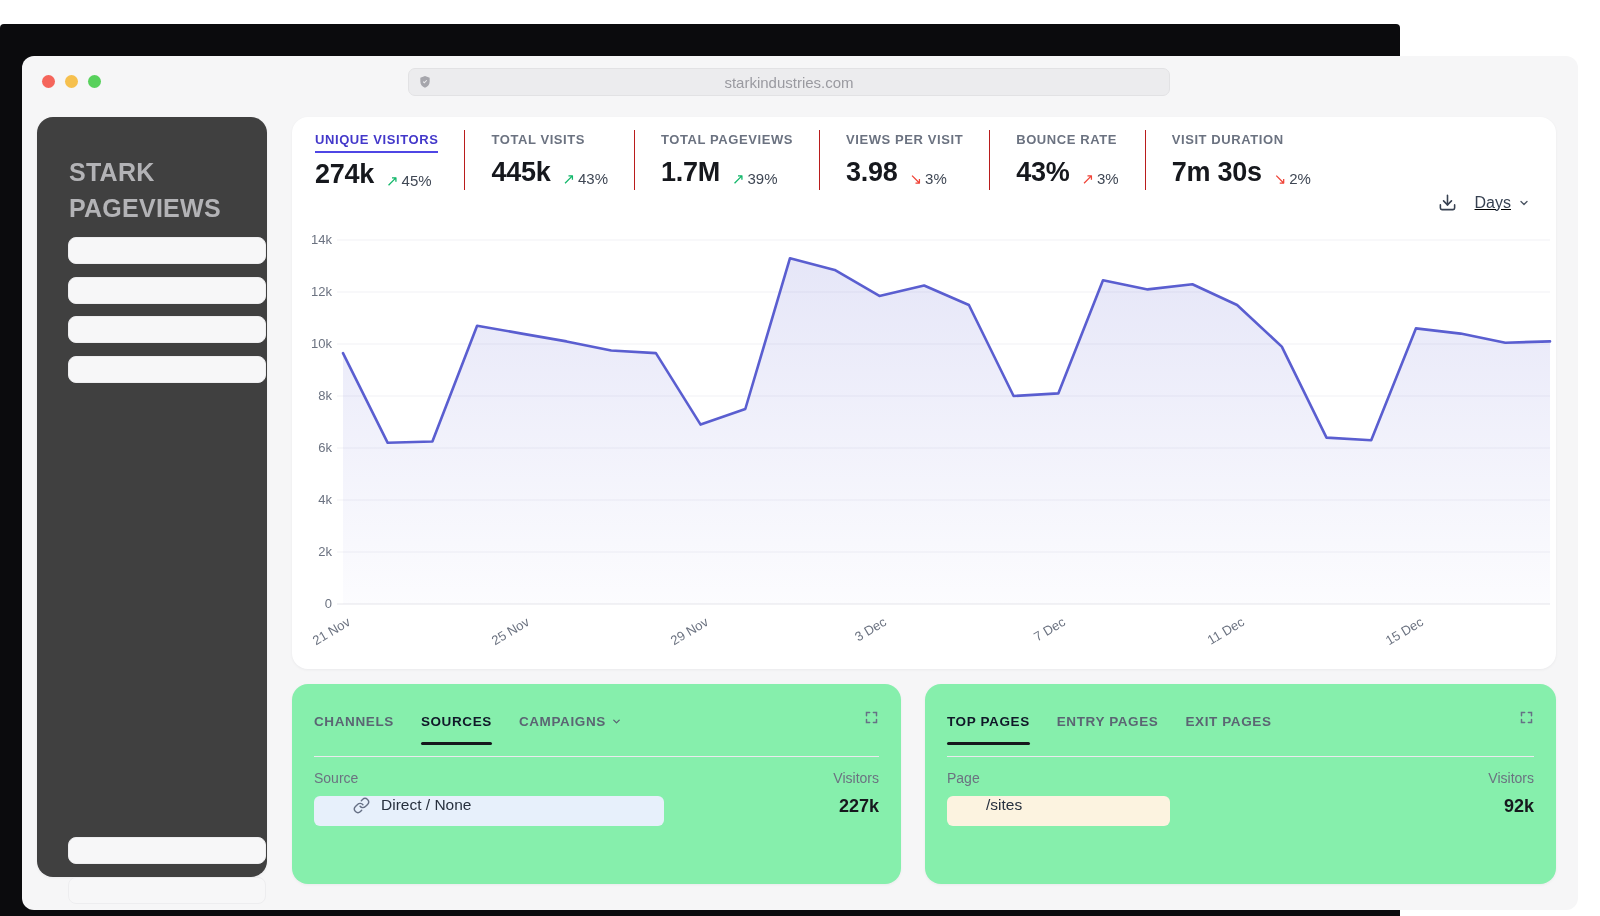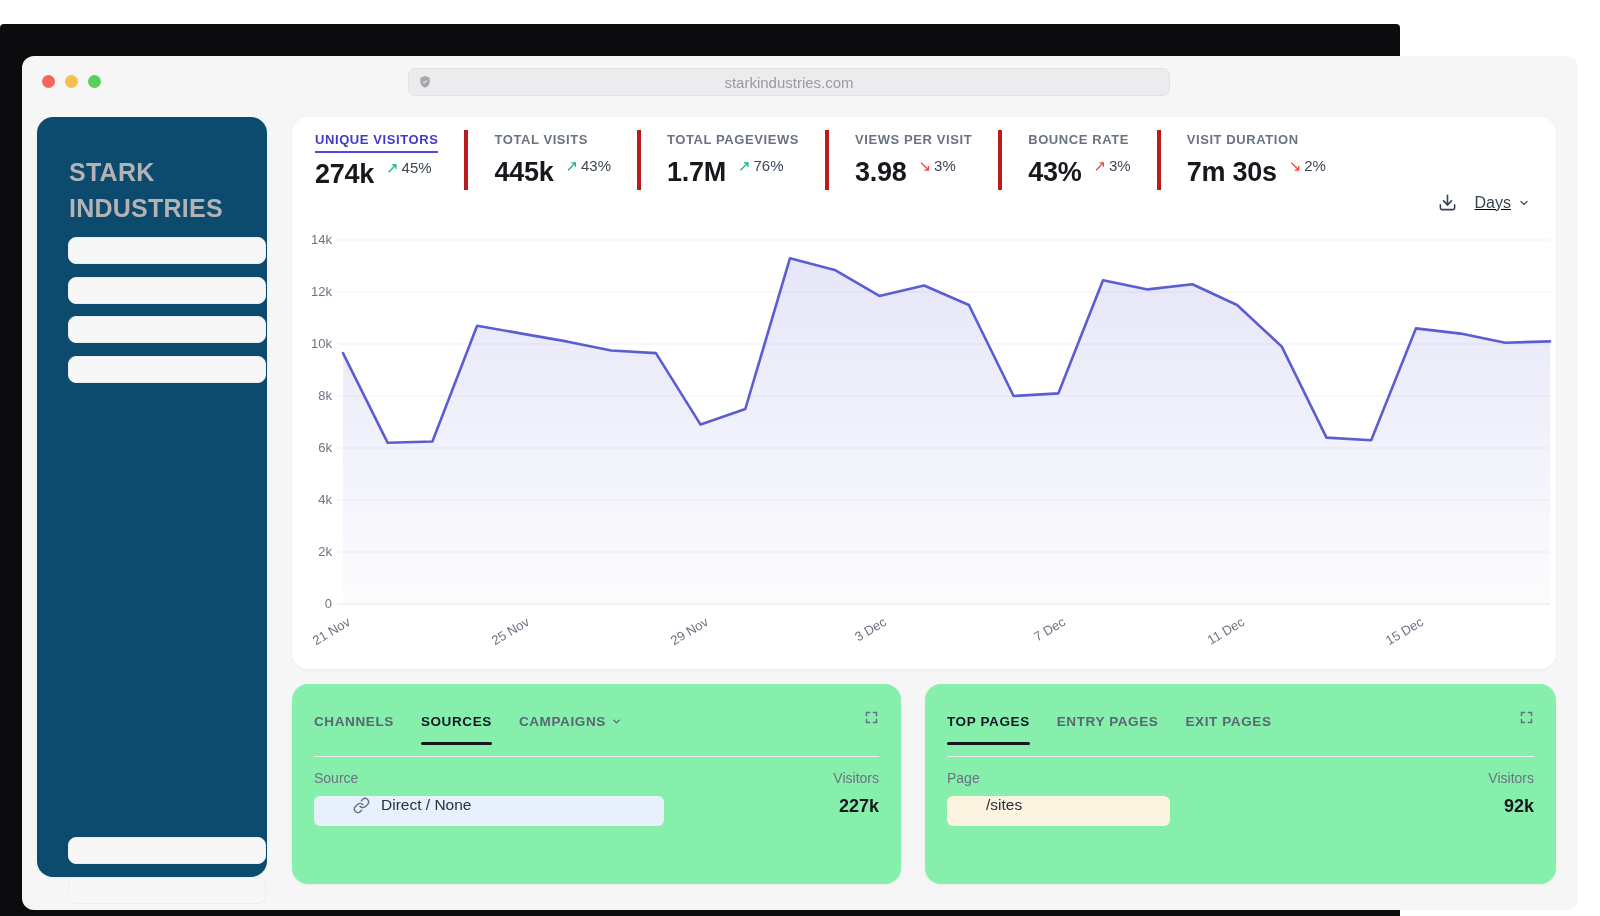--- a/index.html
+++ b/index.html
@@ -10,33 +10,33 @@
   
   .traffic { position:absolute; left:20px; top:19px; display:flex; gap:10px; }
   .dot { width:13px; height:13px; border-radius:50%; }
 
   
   .url-bar { position:absolute; left:386px; top:12px; width:762px; height:28px; background:#ececee; border:1px solid #e2e2e4; border-radius:7px; display:flex; align-items:center; justify-content:center; }
   .url-bar .shield { position:absolute; left:9px; top:5px; }
   .url-text { font-size:15px; color:#9a9aa0; }
 
   
-  .sidebar { position:absolute; left:15px; top:61px; width:230px; height:760px; background:#0c4a6e; border-radius:16px; box-shadow:0 1px 3px rgba(16,24,40,.05); }
+  .sidebar { position:absolute; left:15px; top:61px; width:230px; height:760px; background:#404040; border-radius:16px; box-shadow:0 1px 3px rgba(16,24,40,.05); }
   .sidebar-title { margin:38px 0 0 32px; font-size:25px; font-weight:700; color:#b3b3b6; line-height:1.42; letter-spacing:.01em; }
   .pill { position:absolute; left:31px; width:198px; height:27px; background:#f7f7f8; border:1px solid #ededef; border-radius:8px; }
 
   
   .main-card { position:absolute; left:270px; top:61px; width:1264px; height:552px; background:#ffffff; border-radius:16px; box-shadow:0 1px 3px rgba(16,24,40,.05); overflow:hidden; }
   .stats-row { position:absolute; left:23px; top:13px; display:flex; align-items:stretch; }
-  .stat { padding:0 26px; border-right:4px solid #b91c1c; }
+  .stat { padding:0 26px; border-right:1px solid #b91c1c; }
   .stat:first-child { padding-left:0; }
   .stat:last-child { border-right:none; }
   .stat-label { font-size:13px; font-weight:700; letter-spacing:.045em; color:#6b7280; display:inline-block; padding-bottom:4px; }
   .stat-label.active { color:#4338ca; border-bottom:2px solid #4f46e5; }
-  .stat-value-row { margin-top:6px; display:flex; align-items:flex-start; gap:12px; }
+  .stat-value-row { margin-top:6px; display:flex; align-items:flex-end; gap:12px; }
   .stat-value { font-size:27px; font-weight:700; color:#16181d; letter-spacing:-.01em; }
   .stat-delta { font-size:15px; color:#3f4754; display:flex; align-items:baseline; gap:3px; }
   .arrow { font-size:15px; font-weight:400; }
   .arrow.good { color:#12b76a; }
   .arrow.bad { color:#f04438; }
 
   
   .toolbar { position:absolute; right:26px; top:76px; display:flex; align-items:center; gap:18px;text-decoration:underline; }
   .interval { display:flex; align-items:center; gap:7px; font-size:16px; color:#374151; cursor:pointer; }
 
@@ -80,21 +80,21 @@
             <path d="M12 1.5l8 3.2v6.3c0 5.2-3.4 9.3-8 10.8-4.6-1.5-8-5.6-8-10.8V4.7l8-3.2z"></path>
             <path d="M10.8 14.6l-2.6-2.6 1.2-1.2 1.4 1.4 3.8-3.8 1.2 1.2-5 5z" fill="#ececee"></path>
           </svg>
       </span>
       <span class="url-text">starkindustries.com</span>
     </div>
 
     <aside class="sidebar">
       <div class="sidebar-title">
         <div>STARK</div>
-        <div>INDUSTRIES</div>
+        <div>PAGEVIEWS</div>
       </div>
       <div id="sidebar-pills">
           <div class="pill" style="top: 120px;"></div>
           <div class="pill" style="top: 159.5px;"></div>
           <div class="pill" style="top: 199px;"></div>
           <div class="pill" style="top: 238.5px;"></div>
           <div class="pill" style="top: 720px;"></div>
           <div class="pill" style="top: 759.5px;"></div>
         </div>
     </aside>
@@ -112,21 +112,21 @@
               <span class="stat-value">445k</span>
               <span class="stat-delta">
                 <span class="arrow good">↗</span>
                 <span class="pct">43%</span>
               </span>
             </div></div>
           <div class="stat"><div class="stat-label">TOTAL PAGEVIEWS</div><div class="stat-value-row">
               <span class="stat-value">1.7M</span>
               <span class="stat-delta">
                 <span class="arrow good">↗</span>
-                <span class="pct">76%</span>
+                <span class="pct">39%</span>
               </span>
             </div></div>
           <div class="stat"><div class="stat-label">VIEWS PER VISIT</div><div class="stat-value-row">
               <span class="stat-value">3.98</span>
               <span class="stat-delta">
                 <span class="arrow bad">↘</span>
                 <span class="pct">3%</span>
               </span>
             </div></div>
           <div class="stat"><div class="stat-label">BOUNCE RATE</div><div class="stat-value-row">

